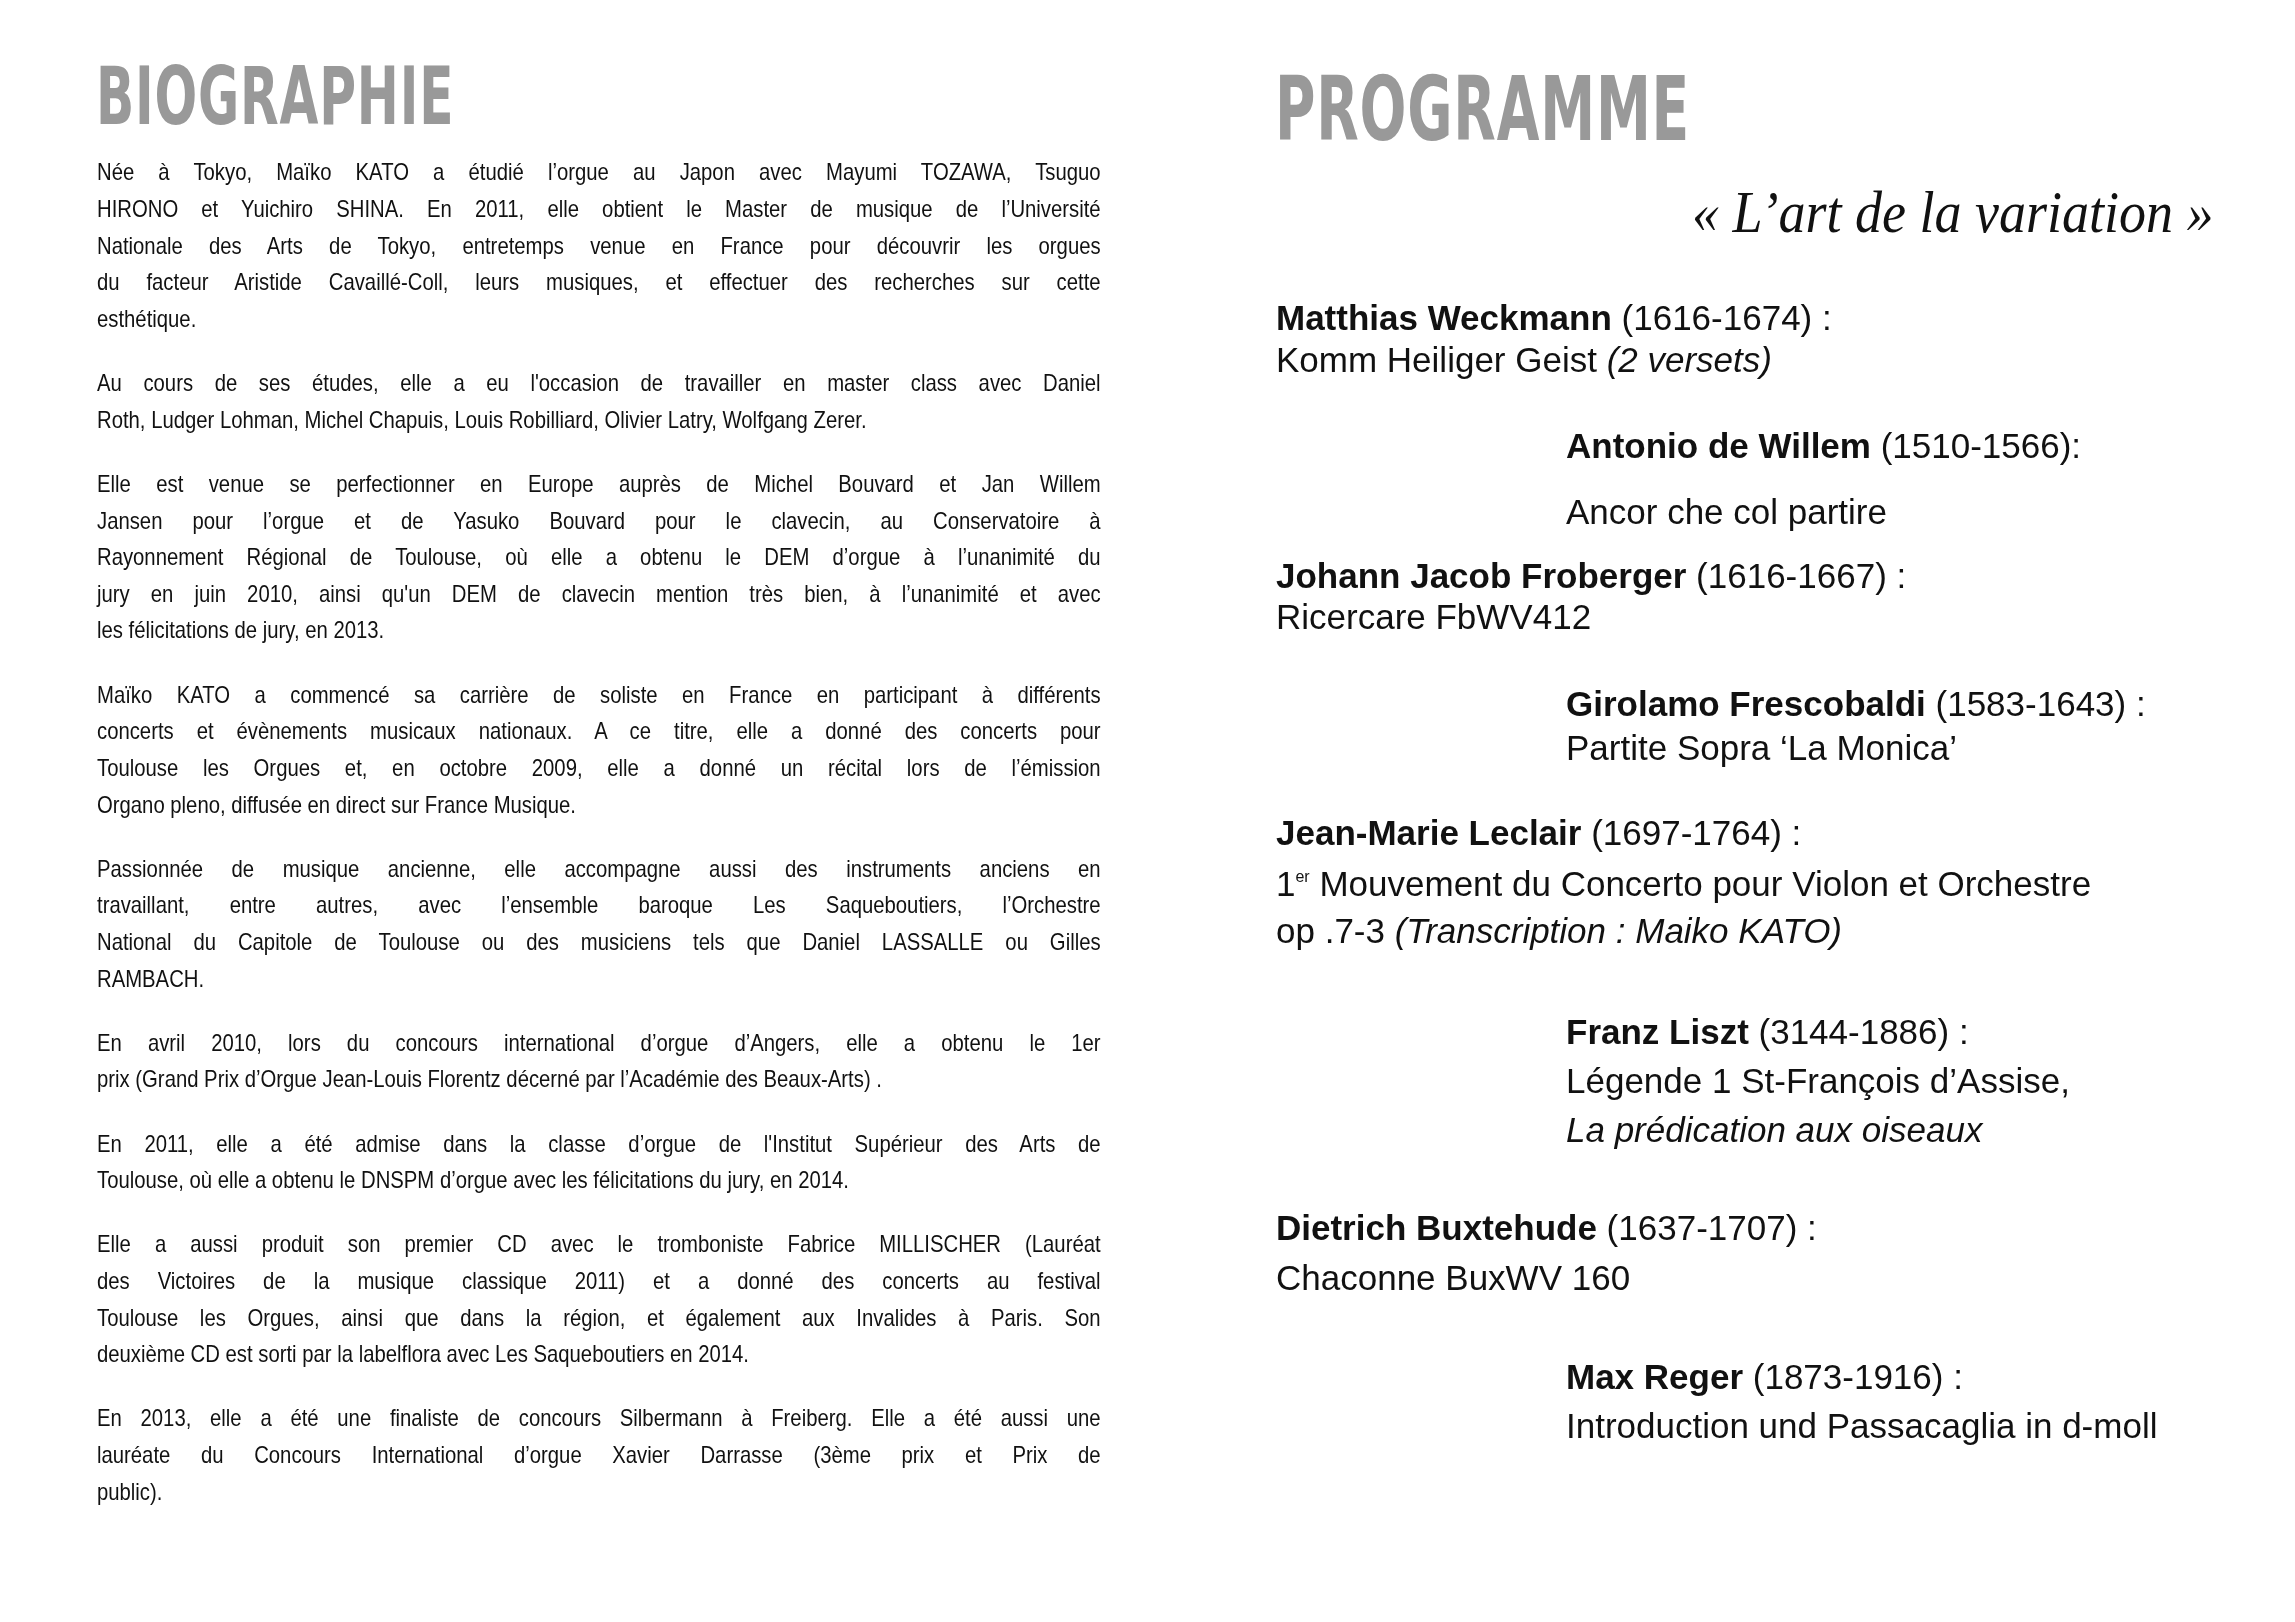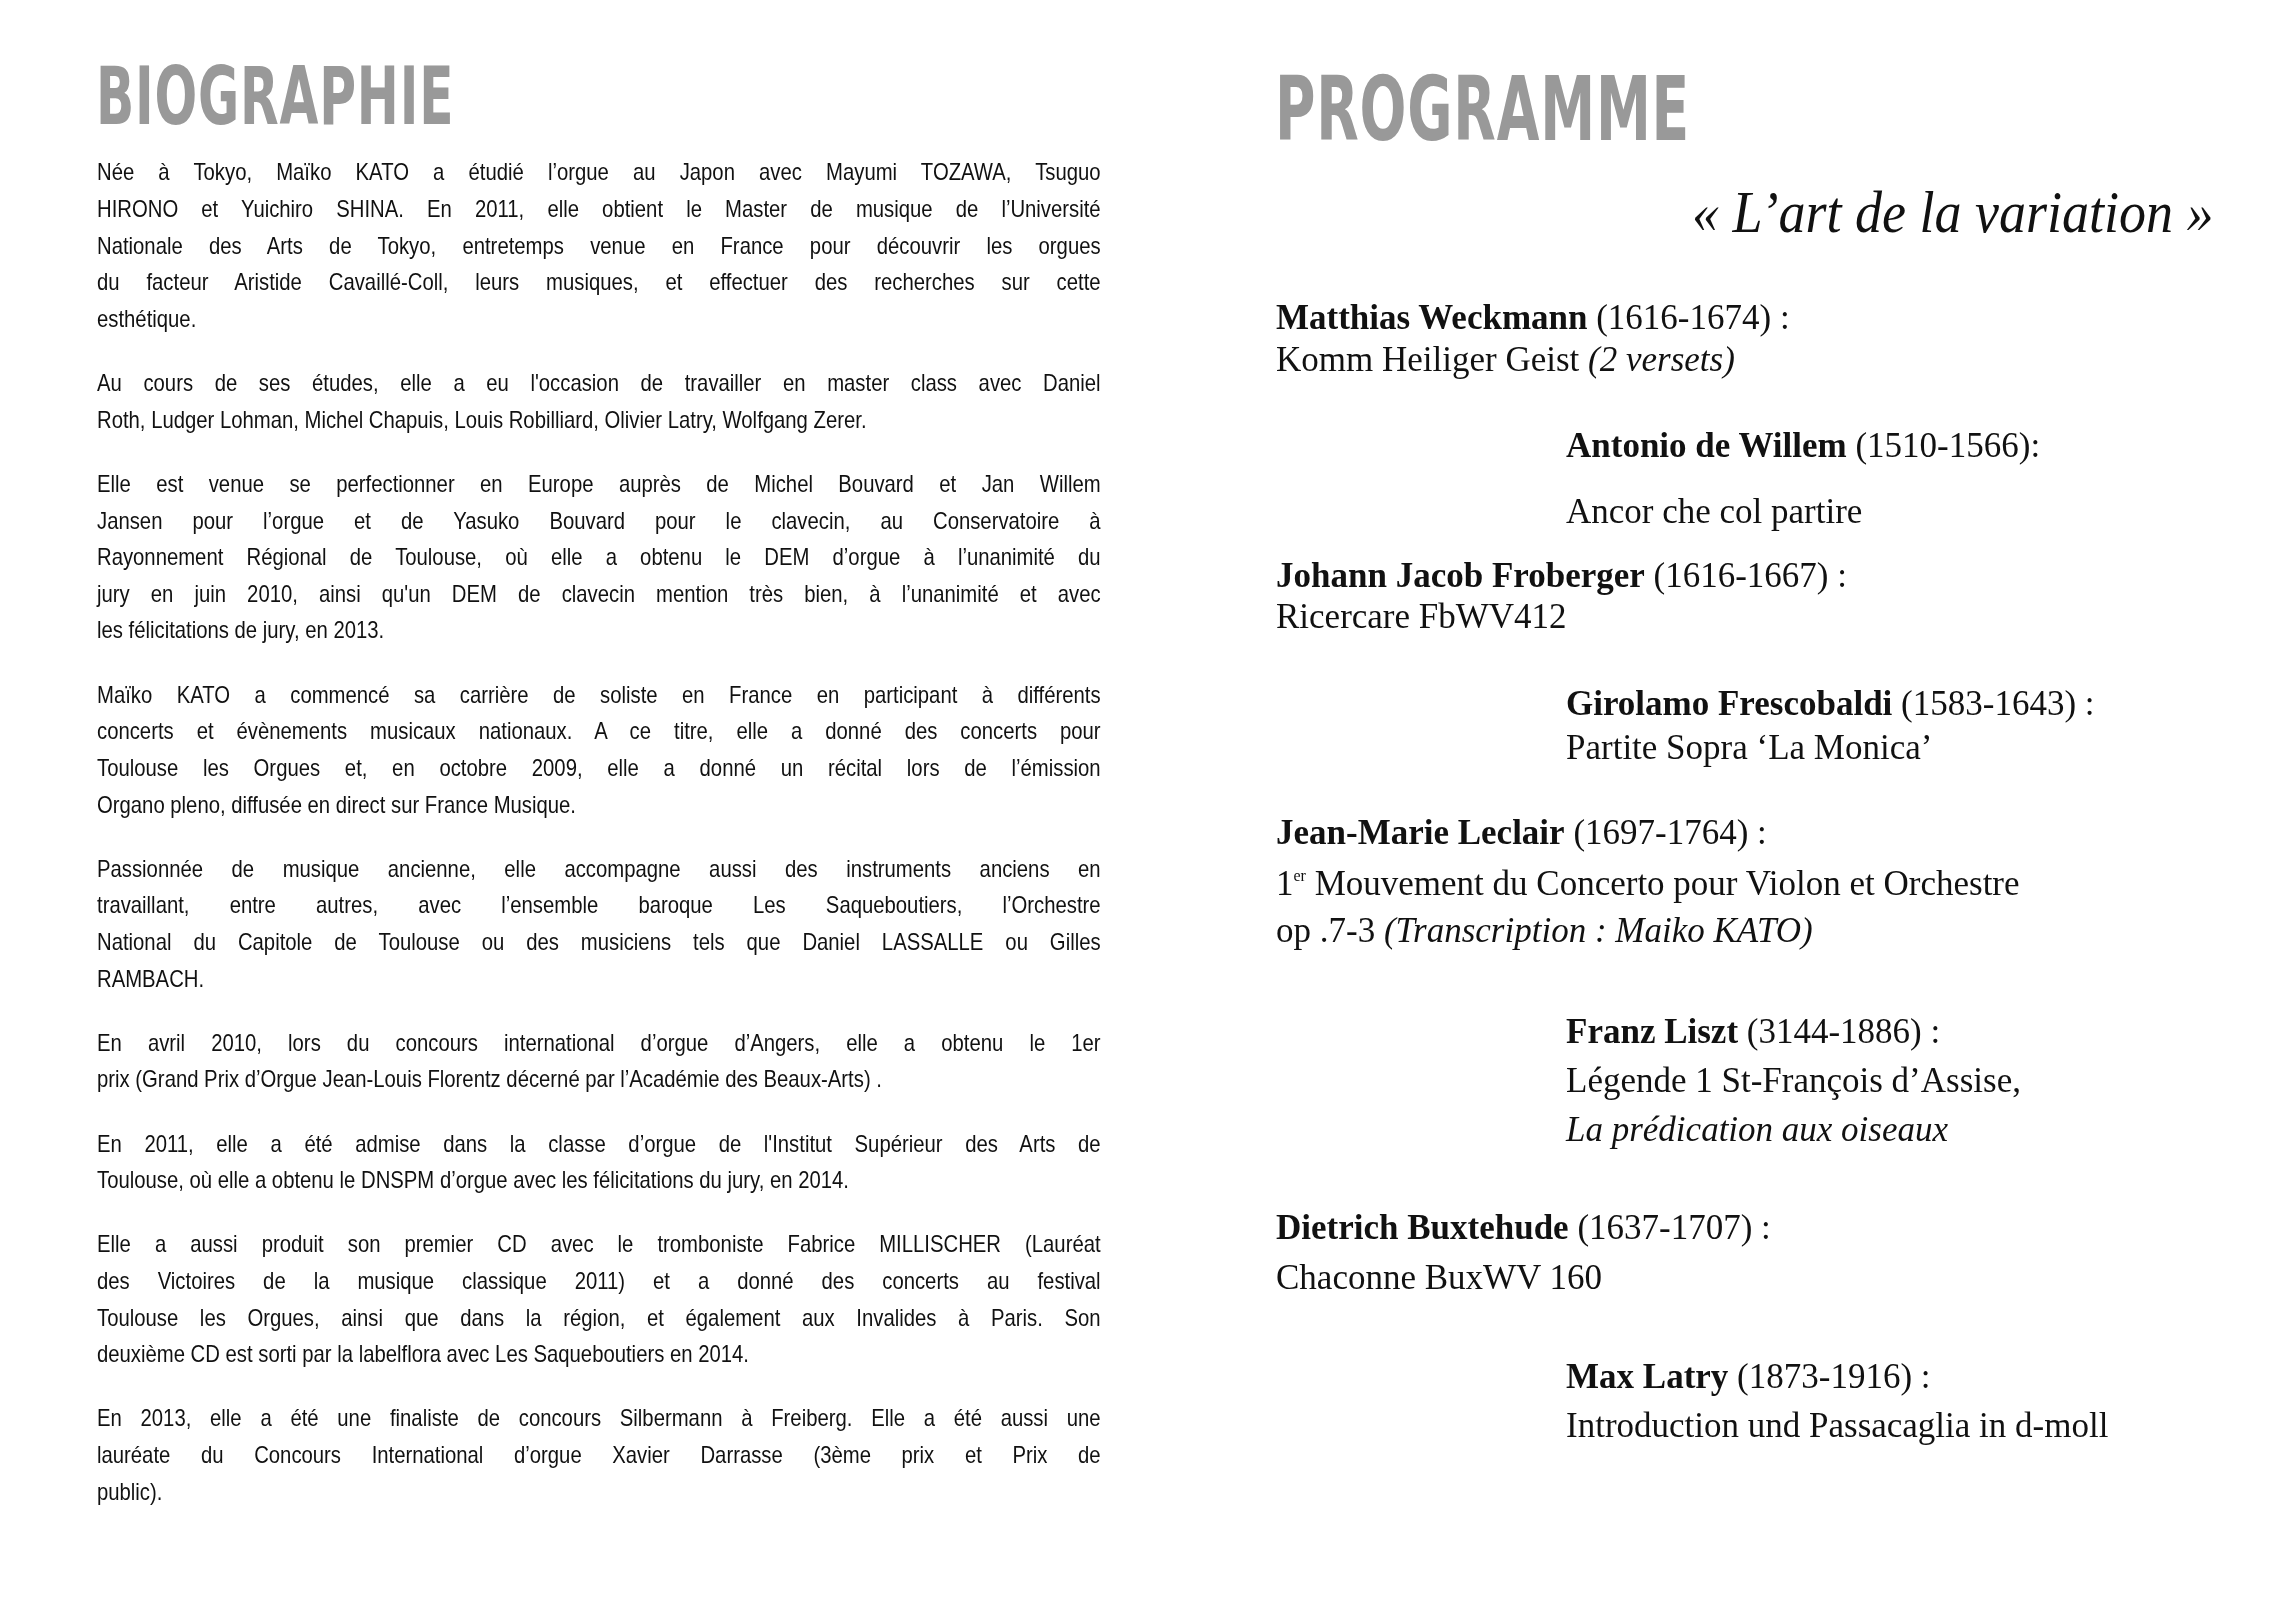--- a/index.html
+++ b/index.html
@@ -41,21 +41,21 @@
       font-family: "Liberation Serif", serif;
       font-style: italic;
       font-size: 60px;
       color: #111111;
       white-space: nowrap;
       transform-origin: right top;
       transform: scaleX(0.9);
     }
     .prog-line {
       position: absolute;
-      font-family: Liberation Serif, serif;
+      font-family: Liberation Sans, sans-serif;
       font-size: 35px;
       color: #111111;
       white-space: nowrap;
       line-height: 43px;
     }
     .prog-line.left { left: 1276px; }
     .prog-line.indent { left: 1566px; }
     .composer-name { font-weight: bold; }
     .it { font-style: italic; }
     sup { font-size: 16px; vertical-align: 14.4px; line-height: 0; }
@@ -160,18 +160,18 @@
 </div>
 
 <div class="prog-line left" style="top:1206px">
   <span class="composer-name">Dietrich Buxtehude</span><span> (1637-1707) :</span>
 </div>
 <div class="prog-line left" style="top:1256px">
   <span>Chaconne BuxWV 160</span>
 </div>
 
 <div class="prog-line indent" style="top:1355px">
-  <span class="composer-name">Max Latry</span><span> (1873-1916) :</span>
+  <span class="composer-name">Max Reger</span><span> (1873-1916) :</span>
 </div>
 <div class="prog-line indent" style="top:1404px">
   <span>Introduction und Passacaglia in d-moll</span>
 </div>
 
 
 </body></html>

